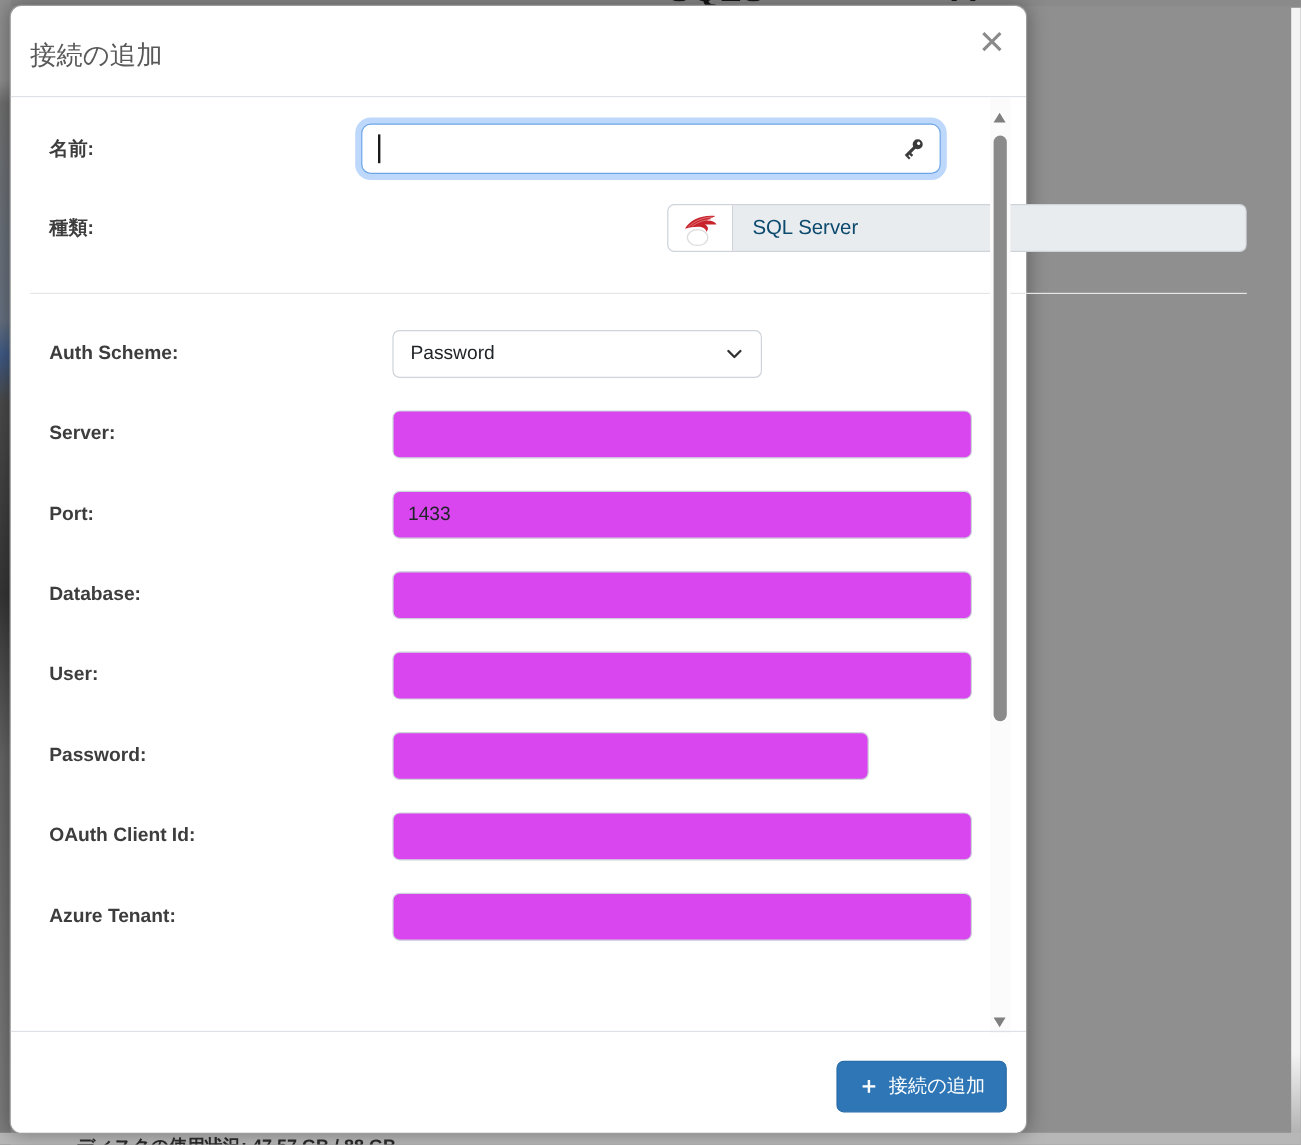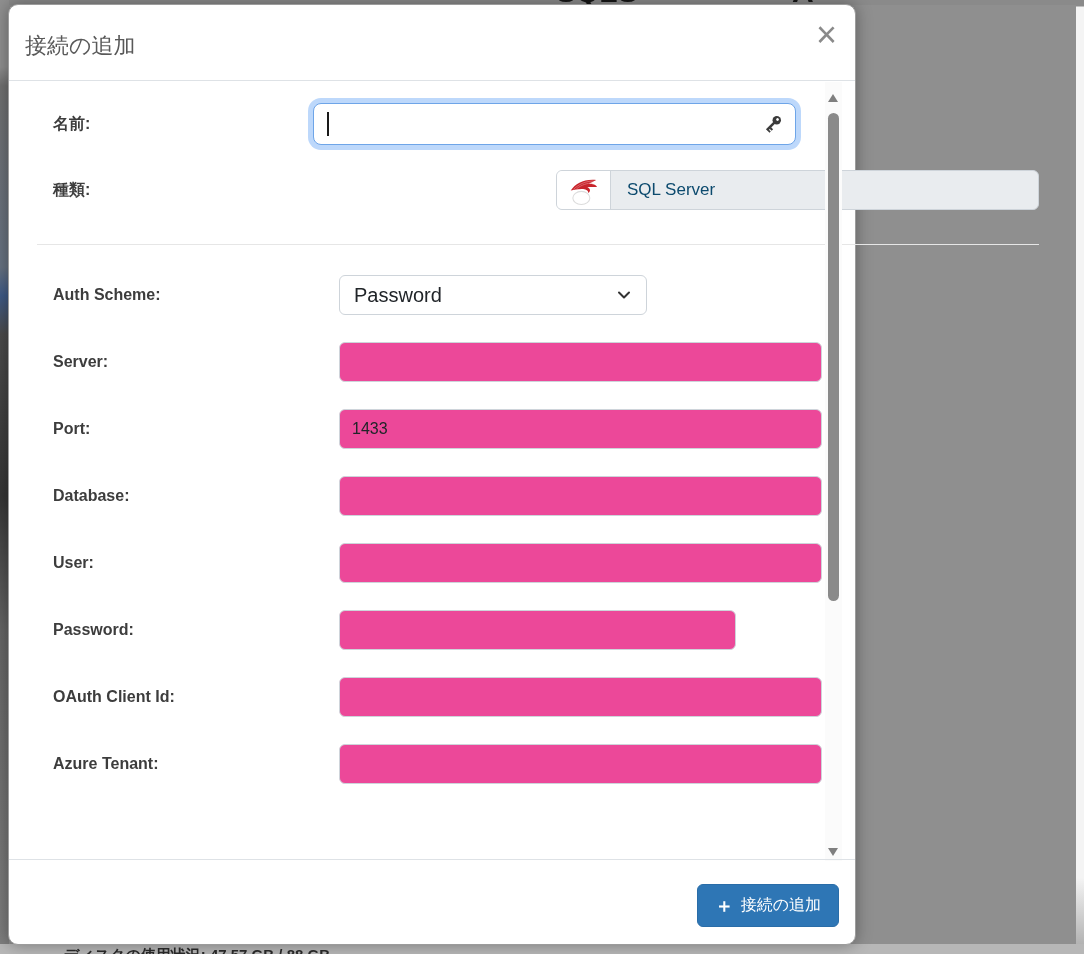--- a/index.html
+++ b/index.html
@@ -27,21 +27,21 @@
   .modal {
     position:absolute; left:8px; top:4px; width:848px; height:941px;
     background:#ffffff; border:1px solid #9c9c9c; border-radius:10px;
     box-shadow:0 0 16px rgba(0,0,0,.35);
   }
   .modal-header { position:absolute; top:0; left:0; right:0; height:76px; border-bottom:1px solid #dee2e6; }
   .modal-title { position:absolute; left:16px; top:26px; font-size:22px; color:#595959; }
   .close-btn { position:absolute; right:18px; top:12px; font-size:36px; font-weight:300;
     color:#8a8a8a; line-height:1; cursor:pointer; user-select:none; }
 
-  .modal-body { position:absolute; top:77px; left:0; width:1030px; height:779px; overflow:hidden;padding-left:12px; }
+  .modal-body { position:absolute; top:77px; left:0; width:1030px; height:779px; overflow:hidden; }
   .form-area { padding:20px 0 0 32px; }
 
   .row { display:flex; }
   .label-col { width:260px; display:flex; align-items:center;
     font-weight:bold; font-size:16px; color:#3d3d3d; }
 
   
   .row-name { margin-bottom:24px; }
   .name-wrap { position:relative; width:483px; height:44px; }
   .name-input { width:483px; height:42px; margin-top:1px;
@@ -62,25 +62,25 @@
     font-size:17px; color:#0c4a6e; }
 
   
   .section-heading { margin:0 0 0 -16px; font-size:22px; font-weight:normal; color:#595959; }
   .section-divider { height:1px; background:#e6e6e6; width:1016px; margin:13px 0 0 -16px; }
 
   
   .fields { margin-top:30px; }
   .f-row { display:flex; height:40px; margin-bottom:27px;gap:26px; }
   .txt { width:483px; height:40px; border:1px solid #ced4da; border-radius:6px;
-    padding:0 12px; font-size:16px; color:#212529; background:#ec4899; outline:none; font-family:inherit; }
+    padding:0 12px; font-size:16px; color:#212529; background:#d946ef; outline:none; font-family:inherit; }
   .txt.narrow { width:397px; }
   .sel { width:308px; height:40px; border:1px solid #ced4da; border-radius:6px;
     display:flex; align-items:center; justify-content:space-between; padding:0 14px;
-    font-size:20px; color:#212529; background:#fff; cursor:pointer; }
+    font-size:16px; color:#212529; background:#fff; cursor:pointer; }
 
   
   .scrollbar { position:absolute; top:77px; right:13px; width:17px; height:779px; background:#fbfbfb; }
   .sb-up, .sb-down { position:absolute; left:3px; width:0; height:0; cursor:pointer;
     border-left:5.5px solid transparent; border-right:5.5px solid transparent; }
   .sb-up { top:12px; border-bottom:8px solid #7f7f7f; }
   .sb-down { bottom:5px; border-top:8px solid #7f7f7f; }
   .sb-thumb { position:absolute; top:31px; left:3px; width:11px; height:488px;
     background:#8a8a8a; border-radius:6px; cursor:grab; }
 

